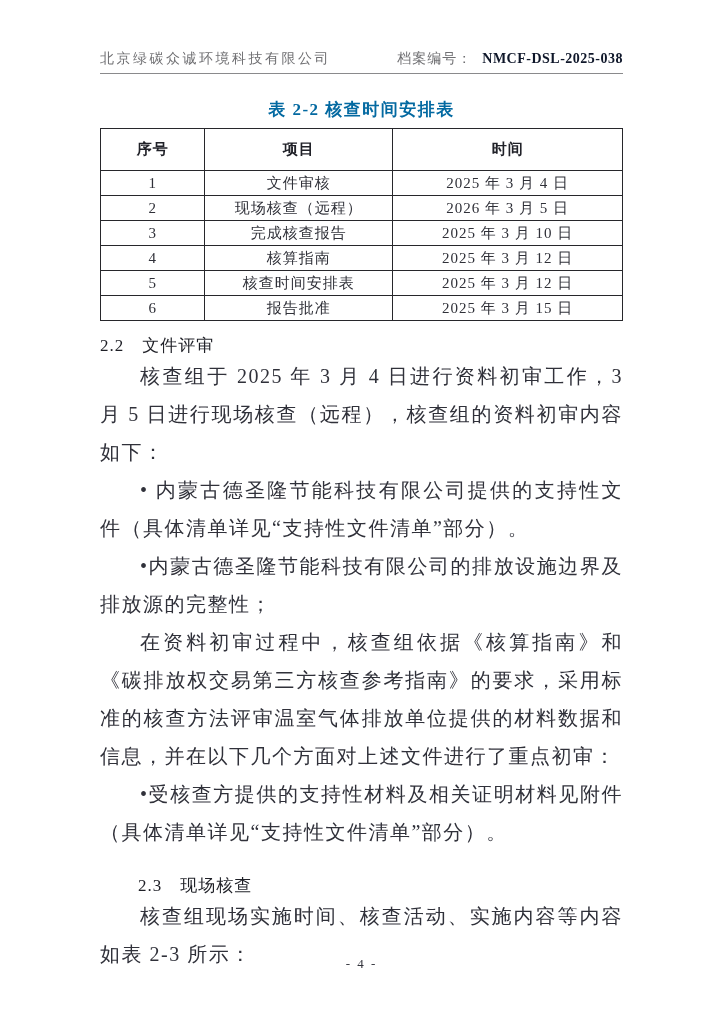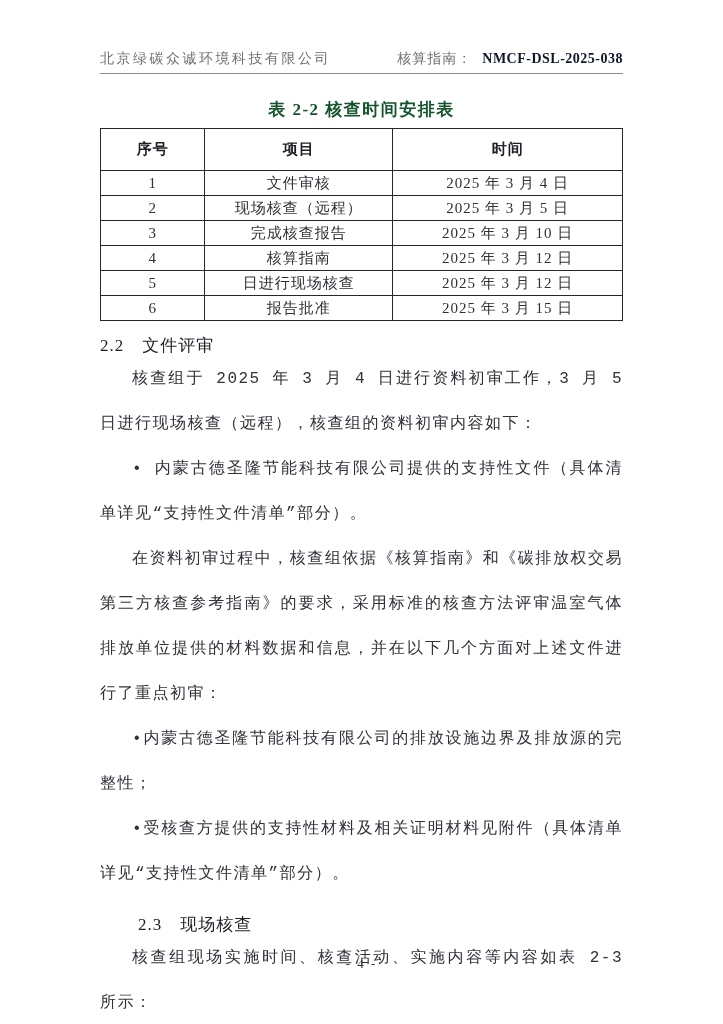--- a/index.html
+++ b/index.html
@@ -39,21 +39,21 @@
     font-weight: 600;
     letter-spacing: 0.5px;
     margin-left: 10px;
   }
   
   .table-title {
     text-align: center;
     font-weight: bold;
     font-size: 17px;
     letter-spacing: 1.5px;
-    color: #14532d;
+    color: #0369a1;
     margin-top: 24px;
   }
   table.schedule {
     width: 100%;
     border-collapse: collapse;
     margin-top: 7px;
   }
   table.schedule th, table.schedule td {
     border: 1.6px solid #27272b;
     text-align: center;
@@ -73,29 +73,28 @@
   .col-time { width: 44%; }
   
   .sec-heading {
     font-weight: normal;
     font-size: 17px;
     color: #1f2027;
     letter-spacing: 1px;
     margin-top: 13px;
   }
   .sec-heading .sec-num { margin-right: 18px; }
-  .sec-heading.indented { margin-left: 38px; margin-top: 16px; }
+  .sec-heading.indented { margin-left: 38px; margin-top: 23px; }
   p.body-p {
-    font-size: 16px;
-    line-height: 45px;
+    font-size: 20px;
+    line-height: 38px;
     letter-spacing: 1.5px;
     text-align: justify;
     text-indent: 2em;
     color: #30313a;
-    font-family: Liberation Mono, monospace;
   }
   
   .page-footer {
     position: absolute;
     left: 0;
     bottom: 52px;
     width: 100%;
     text-align: center;
     font-size: 13px;
     letter-spacing: 2px;
@@ -103,21 +102,21 @@
   }
 </style>
 </head>
 <body>
 
 <div class="page">
 
   <div class="doc-header">
     <span class="company-name">北京绿碳众诚环境科技有限公司</span>
     <span class="archive">
-      <span>核算指南：</span><span class="archive-no">NMCF-DSL-2025-038</span>
+      <span>档案编号：</span><span class="archive-no">NMCF-DSL-2025-038</span>
     </span>
   </div>
 
   <div class="table-title">表 2-2  核查时间安排表</div>
 
   <table class="schedule">
     <colgroup>
       <col class="col-no">
         <col class="col-item">
         <col class="col-time">
@@ -131,53 +130,53 @@
     </thead>
     <tbody>
       <tr>
         <td>1</td>
         <td>文件审核</td>
         <td>2025 年 3 月 4 日</td>
       </tr>
       <tr>
         <td>2</td>
         <td>现场核查（远程）</td>
-        <td>2025 年 3 月 5 日</td>
+        <td>2026 年 3 月 5 日</td>
       </tr>
       <tr>
         <td>3</td>
         <td>完成核查报告</td>
         <td>2025 年 3 月 10 日</td>
       </tr>
       <tr>
         <td>4</td>
         <td>核算指南</td>
         <td>2025 年 3 月 12 日</td>
       </tr>
       <tr>
         <td>5</td>
-        <td>日进行现场核查</td>
+        <td>核查时间安排表</td>
         <td>2025 年 3 月 12 日</td>
       </tr>
       <tr>
         <td>6</td>
         <td>报告批准</td>
         <td>2025 年 3 月 15 日</td>
       </tr>
     </tbody>
   </table>
 
   <div class="sec-heading">
     <span class="sec-num">2.2</span><span>文件评审</span>
   </div>
 
   <p class="body-p">核查组于 2025 年 3 月 4 日进行资料初审工作，3 月 5 日进行现场核查（远程），核查组的资料初审内容如下：</p>
   <p class="body-p">• 内蒙古德圣隆节能科技有限公司提供的支持性文件（具体清单详见“支持性文件清单”部分）。</p>
+  <p class="body-p">•内蒙古德圣隆节能科技有限公司的排放设施边界及排放源的完整性；</p>
   <p class="body-p">在资料初审过程中，核查组依据《核算指南》和《碳排放权交易第三方核查参考指南》的要求，采用标准的核查方法评审温室气体排放单位提供的材料数据和信息，并在以下几个方面对上述文件进行了重点初审：</p>
-  <p class="body-p">•内蒙古德圣隆节能科技有限公司的排放设施边界及排放源的完整性；</p>
   <p class="body-p">•受核查方提供的支持性材料及相关证明材料见附件（具体清单详见“支持性文件清单”部分）。</p>
 
   <div class="sec-heading indented">
     <span class="sec-num">2.3</span><span>现场核查</span>
   </div>
 
   <p class="body-p">核查组现场实施时间、核查活动、实施内容等内容如表 2-3 所示：</p>
 
   <div class="page-footer">- 4 -</div>
 

